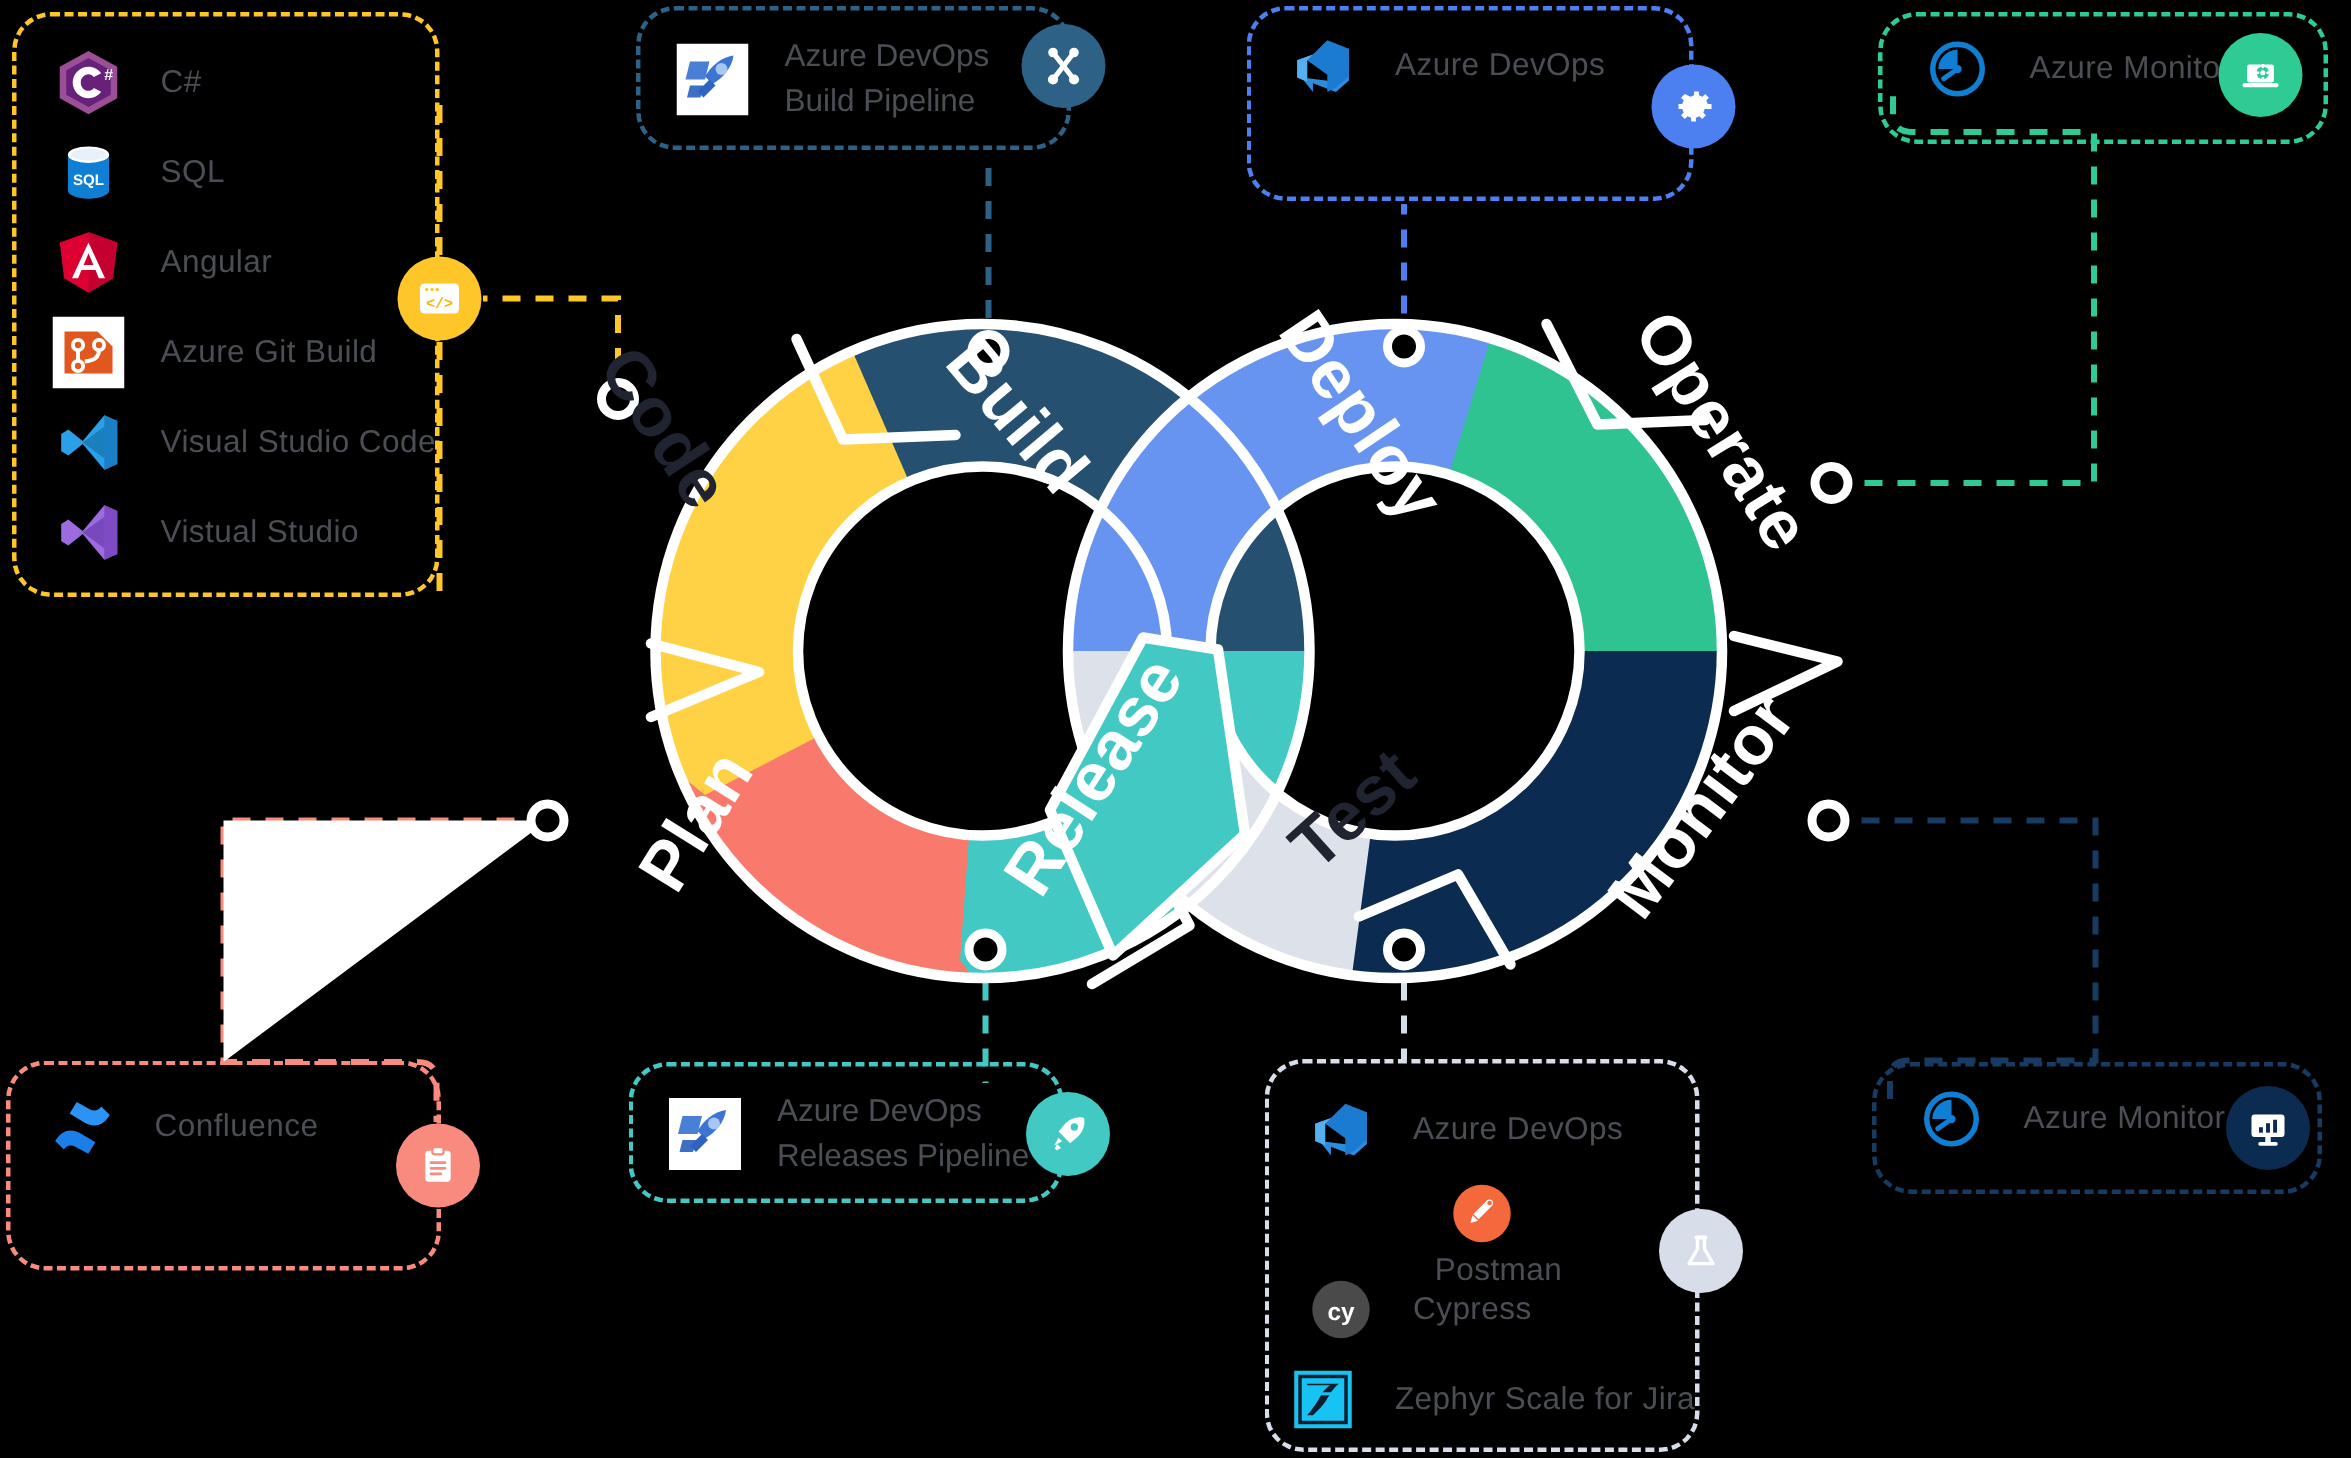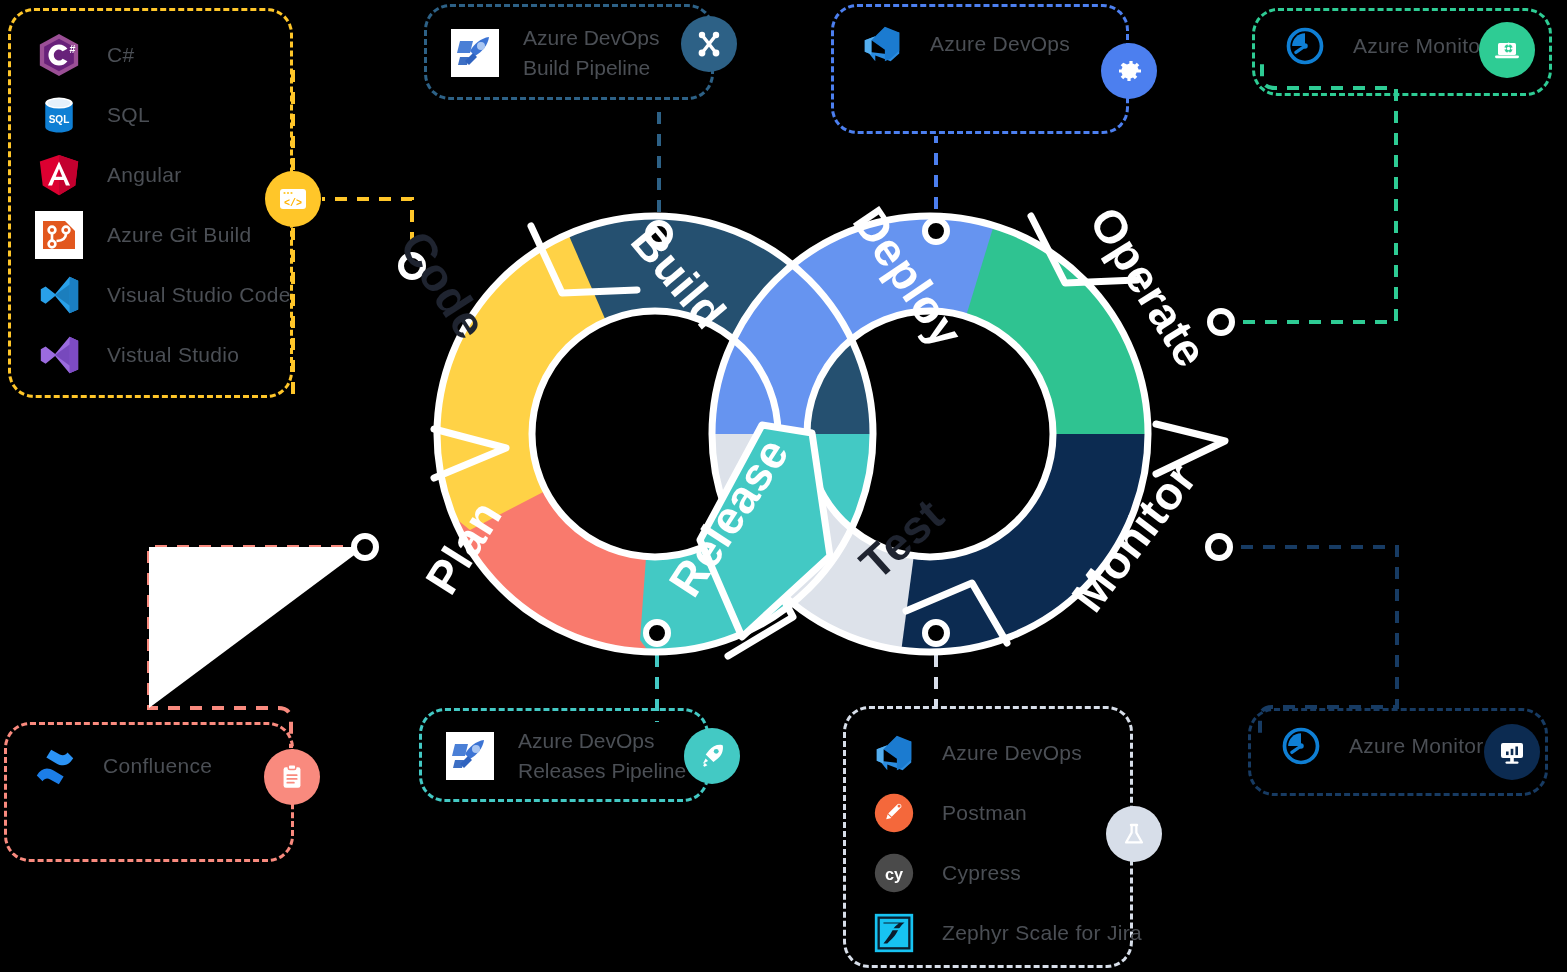--- a/index.html
+++ b/index.html
@@ -317,21 +317,21 @@
       <circle cx="17.5" cy="14.5" r="1.7" fill="#fff"></circle>
       <g fill="#fff">
         <rect x="16.6" y="8.6" width="1.9" height="3" rx=".9"></rect>
         <rect x="16.6" y="17.4" width="1.9" height="3" rx=".9"></rect>
         <rect x="12.2" y="13.6" width="3" height="1.9" rx=".9"></rect>
         <rect x="19.8" y="13.6" width="3" height="1.9" rx=".9"></rect>
       </g>
     </svg>
   </div>
 
-  <div class="box" style="left:4px;top:707px;width:290px;height:140px;border-color:#F98A7E;margin-top:15px;">
+  <div class="box" style="left:4px;top:707px;width:290px;height:140px;border-color:#F98A7E;">
     <div class="rows" style="padding:12px 0;">
       <div class="row" style="height:58px;">
         <span class="ico">
           <svg width="46" height="46" viewBox="0 0 48 48">
             <path d="M5 34c5-8 11-9 18-5l10 6-5 8-9-5c-3-1.6-6-1-8 2z" fill="#1C7EE8"></path>
             <path d="M43 16c-5 8-11 9-18 5l-10-6 5-8 9 5c3 1.6 6 1 8-2z" fill="#2B93F5"></path>
           </svg>
         </span>
         <span class="lbl">Confluence</span>
       </div>
@@ -378,41 +378,41 @@
       <div class="row" style="height:60px;">
         <span class="ico">
           <svg width="46" height="46" viewBox="0 0 48 48">
             <path d="M42 12v22l-9 8-16-6v6l-8-10 24 3V12z" fill="#2B8CE0"></path>
             <path d="M42 12 27 6 17 16 6 20v12l7 3V20l14 10V42l6-3 9-8z" fill="#1B7BD0"></path>
             <path d="M17 16 6 20v12l7 3V20z" fill="#55AEEE"></path>
           </svg>
         </span>
         <span class="lbl">Azure DevOps</span>
       </div>
-      <div class="row" style="height:60px;">
+      <div class="row" style="height:60px;flex-direction:column;">
         <span class="ico">
           <svg width="46" height="46" viewBox="0 0 48 48">
             <circle cx="24" cy="24" r="20" fill="#F4683B"></circle>
             <path d="M31 15c-1-1-2.6-1-3.6 0L18 24.4l3.6 3.6L31 18.6c1-1 1-2.6 0-3.6z" fill="#fff"></path>
             <circle cx="29.3" cy="16.7" r="1.6" fill="#F4683B"></circle>
             <path d="M17.4 25.2l-1.5 5.4 5.4-1.5z" fill="#fff"></path>
           </svg>
         </span>
         <span class="lbl">Postman</span>
       </div>
       <div class="row" style="height:60px;align-items:center;">
         <span class="ico">
           <svg width="46" height="46" viewBox="0 0 48 48">
             <circle cx="24" cy="24" r="20" fill="#4A4A4A"></circle>
             <text x="24" y="31" font-size="17" fill="#fff" text-anchor="middle" font-family="'Liberation Sans',sans-serif" font-weight="bold">cy</text>
           </svg>
         </span>
         <span class="lbl">Cypress</span>
       </div>
-      <div class="row" style="height:60px;">
+      <div class="row" style="height:60px;justify-content:flex-end;">
         <span class="ico">
           <svg width="46" height="46" viewBox="0 0 48 48">
             <rect x="4" y="4" width="40" height="40" fill="#17C3F2"></rect>
             <rect x="8" y="8" width="32" height="32" fill="none" stroke="#0A1E2E" stroke-width="2.4"></rect>
             <path d="M13 13h22c-4 3-6 7-9 12-2 3-5 6-9 10h-4c4-5 7-9 9-13 2-4 4-6 7-8H13z" fill="#0A1E2E"></path>
             <path d="M20 20h14c-3 3-5 6-8 10" fill="none" stroke="#17C3F2" stroke-width="2"></path>
           </svg>
         </span>
         <span class="lbl">Zephyr Scale for Jira</span>
       </div>

